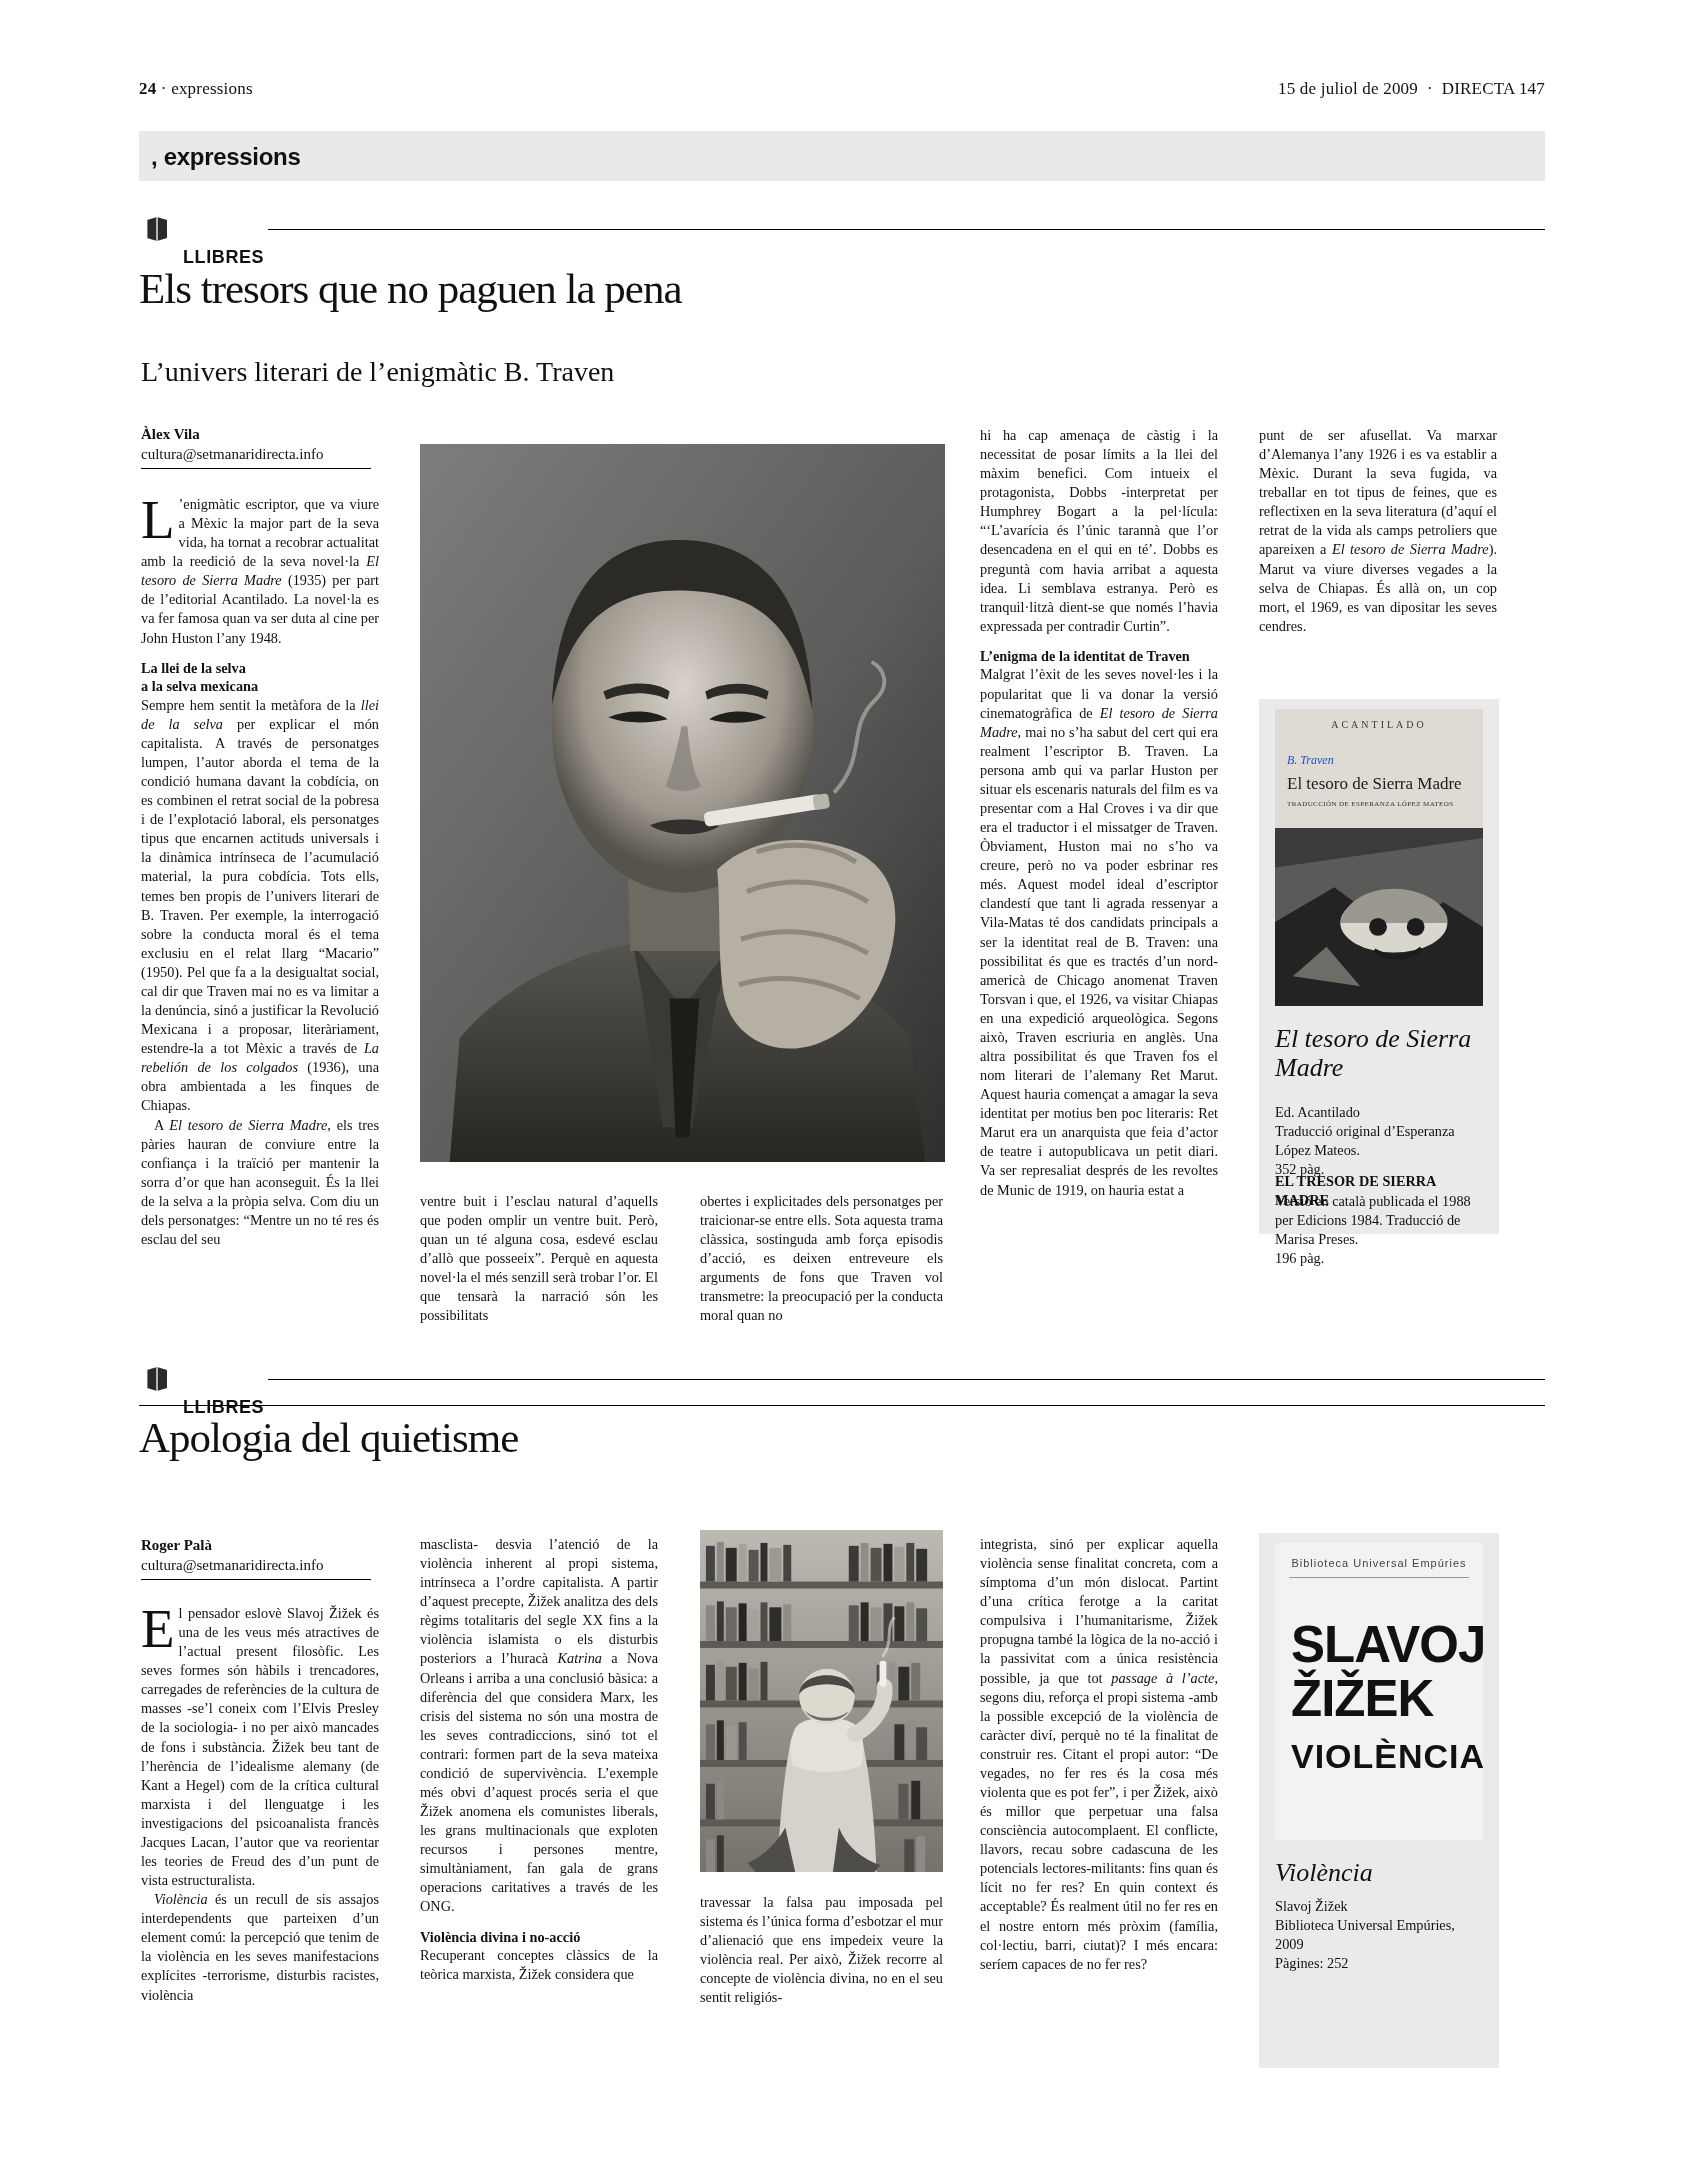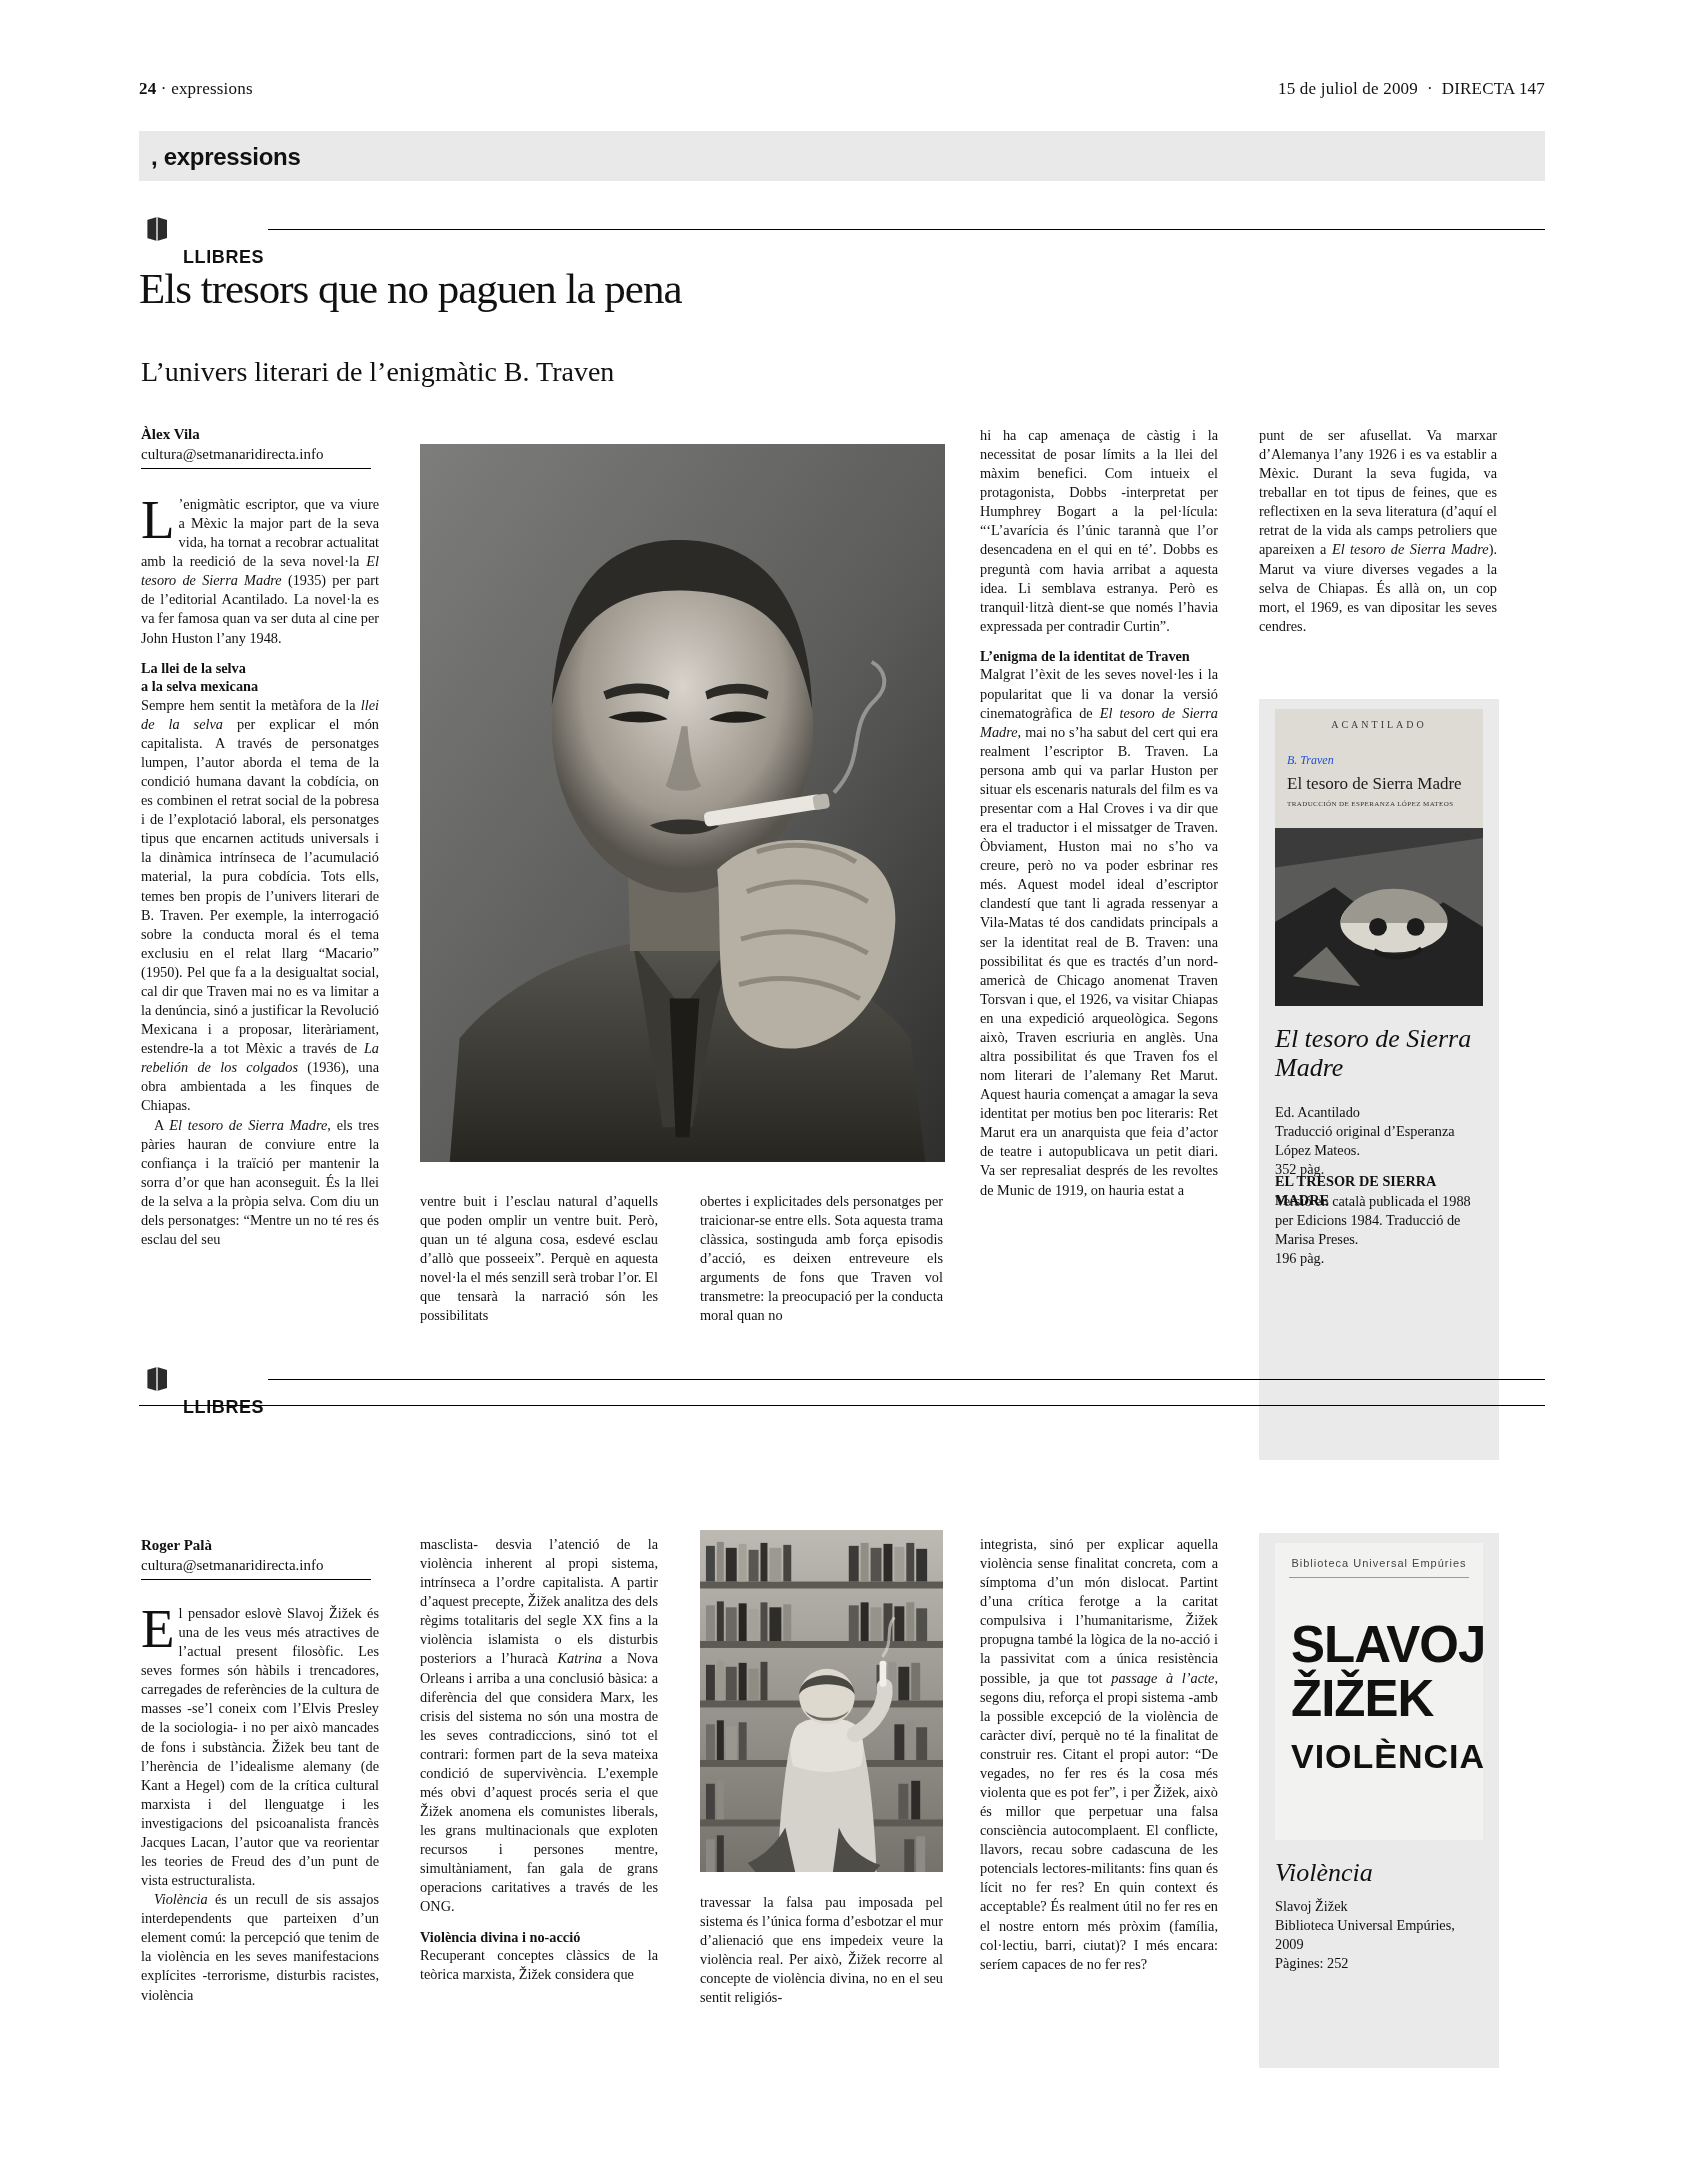--- a/index.html
+++ b/index.html
@@ -366,21 +366,21 @@
   <div class="col" style="left:980px; top:426px; width:238px;">
     <p class="first">hi ha cap amenaça de càstig i la necessitat de posar límits a la llei del màxim benefici. Com intueix el protagonista, Dobbs -interpretat per Humphrey Bogart a la pel·lícula: “‘L’avarícia és l’únic tarannà que l’or desencadena en el qui en té’. Dobbs es preguntà com havia arribat a aquesta idea. Li semblava estranya. Però es tranquil·litzà dient-se que només l’havia expressada per contradir Curtin”.</p>
     <h4>L’enigma de la identitat de Traven</h4>
     <p class="first">Malgrat l’èxit de les seves novel·les i la popularitat que li va donar la versió cinematogràfica de <i>El tesoro de Sierra Madre</i>, mai no s’ha sabut del cert qui era realment l’escriptor B. Traven. La persona amb qui va parlar Huston per situar els escenaris naturals del film es va presentar com a Hal Croves i va dir que era el traductor i el missatger de Traven. Òbviament, Huston mai no s’ho va creure, però no va poder esbrinar res més. Aquest model ideal d’escriptor clandestí que tant li agrada ressenyar a Vila-Matas té dos candidats principals a ser la identitat real de B. Traven: una possibilitat és que es tractés d’un nord-americà de Chicago anomenat Traven Torsvan i que, el 1926, va visitar Chiapas en una expedició arqueològica. Segons això, Traven escriuria en anglès. Una altra possibilitat és que Traven fos el nom literari de l’alemany Ret Marut. Aquest hauria començat a amagar la seva identitat per motius ben poc literaris: Ret Marut era un anarquista que feia d’actor de teatre i autopublicava un petit diari. Va ser represaliat després de les revoltes de Munic de 1919, on hauria estat a</p>
   </div>
 
   <div class="col" style="left:1259px; top:426px; width:238px;">
     <p class="first">punt de ser afusellat. Va marxar d’Alemanya l’any 1926 i es va establir a Mèxic. Durant la seva fugida, va treballar en tot tipus de feines, que es reflectixen en la seva literatura (d’aquí el retrat de la vida als camps petroliers que apareixen a <i>El tesoro de Sierra Madre</i>). Marut va viure diverses vegades a la selva de Chiapas. És allà on, un cop mort, el 1969, es van dipositar les seves cendres.</p>
   </div>
 
-  <div class="coverbox" style="left:1259px; top:699px; width:240px; height:761px;">
+  <div class="coverbox" style="left:1259px; top:699px; width:240px; height:535px;">
     <div class="cover-img trv-cover" style="left:16px; top:10px; width:208px; height:297px;">
       <div class="trv-top"></div>
       <div class="trv-label">ACANTILADO</div>
       <div class="trv-author">B. Traven</div>
       <div class="trv-booktitle">El tesoro de Sierra Madre</div>
       <div class="trv-trad">TRADUCCIÓN DE ESPERANZA LÓPEZ MATEOS</div>
       <div class="trv-art">
         <svg width="208" height="178" viewBox="0 0 210 180" preserveAspectRatio="none">
           <rect width="210" height="180" fill="#3b3b3b"></rect>
           <path d="M0 40 L210 10 L210 180 L0 180 Z" fill="#5a5a58"></path>
@@ -409,20 +409,21 @@
         <path d="M2 4 L12 1 L22 4 L22 22 L12 25 L2 22 Z" fill="#2b2b2b"></path>
         <path d="M12 1 L12 25" stroke="#fff" stroke-width="1.3" fill="none"></path>
         <path d="M2 4 L2 22" stroke="#fff" stroke-width="0.8" fill="none"></path>
       </svg>
     </span>
     <span class="label">LLIBRES</span>
     <span class="rule"></span>
     <span class="rule-bottom"></span>
   </div>
 
+  <div class="headline" style="left:139px; top:1416px; width:1317px;">Apologia del quietisme</div>
 
   <div class="byline" style="left:141px; top:1535px; width:238px;">
     <div class="name">Roger Palà</div>
     <div class="mail">cultura@setmanaridirecta.info</div>
     <div class="underline"></div>
   </div>
 
   <div class="photo" style="left:700px; top:1530px; width:243px; height:342px;">
     <svg width="243" height="342" viewBox="0 0 245 345" preserveAspectRatio="none">
       <defs>

